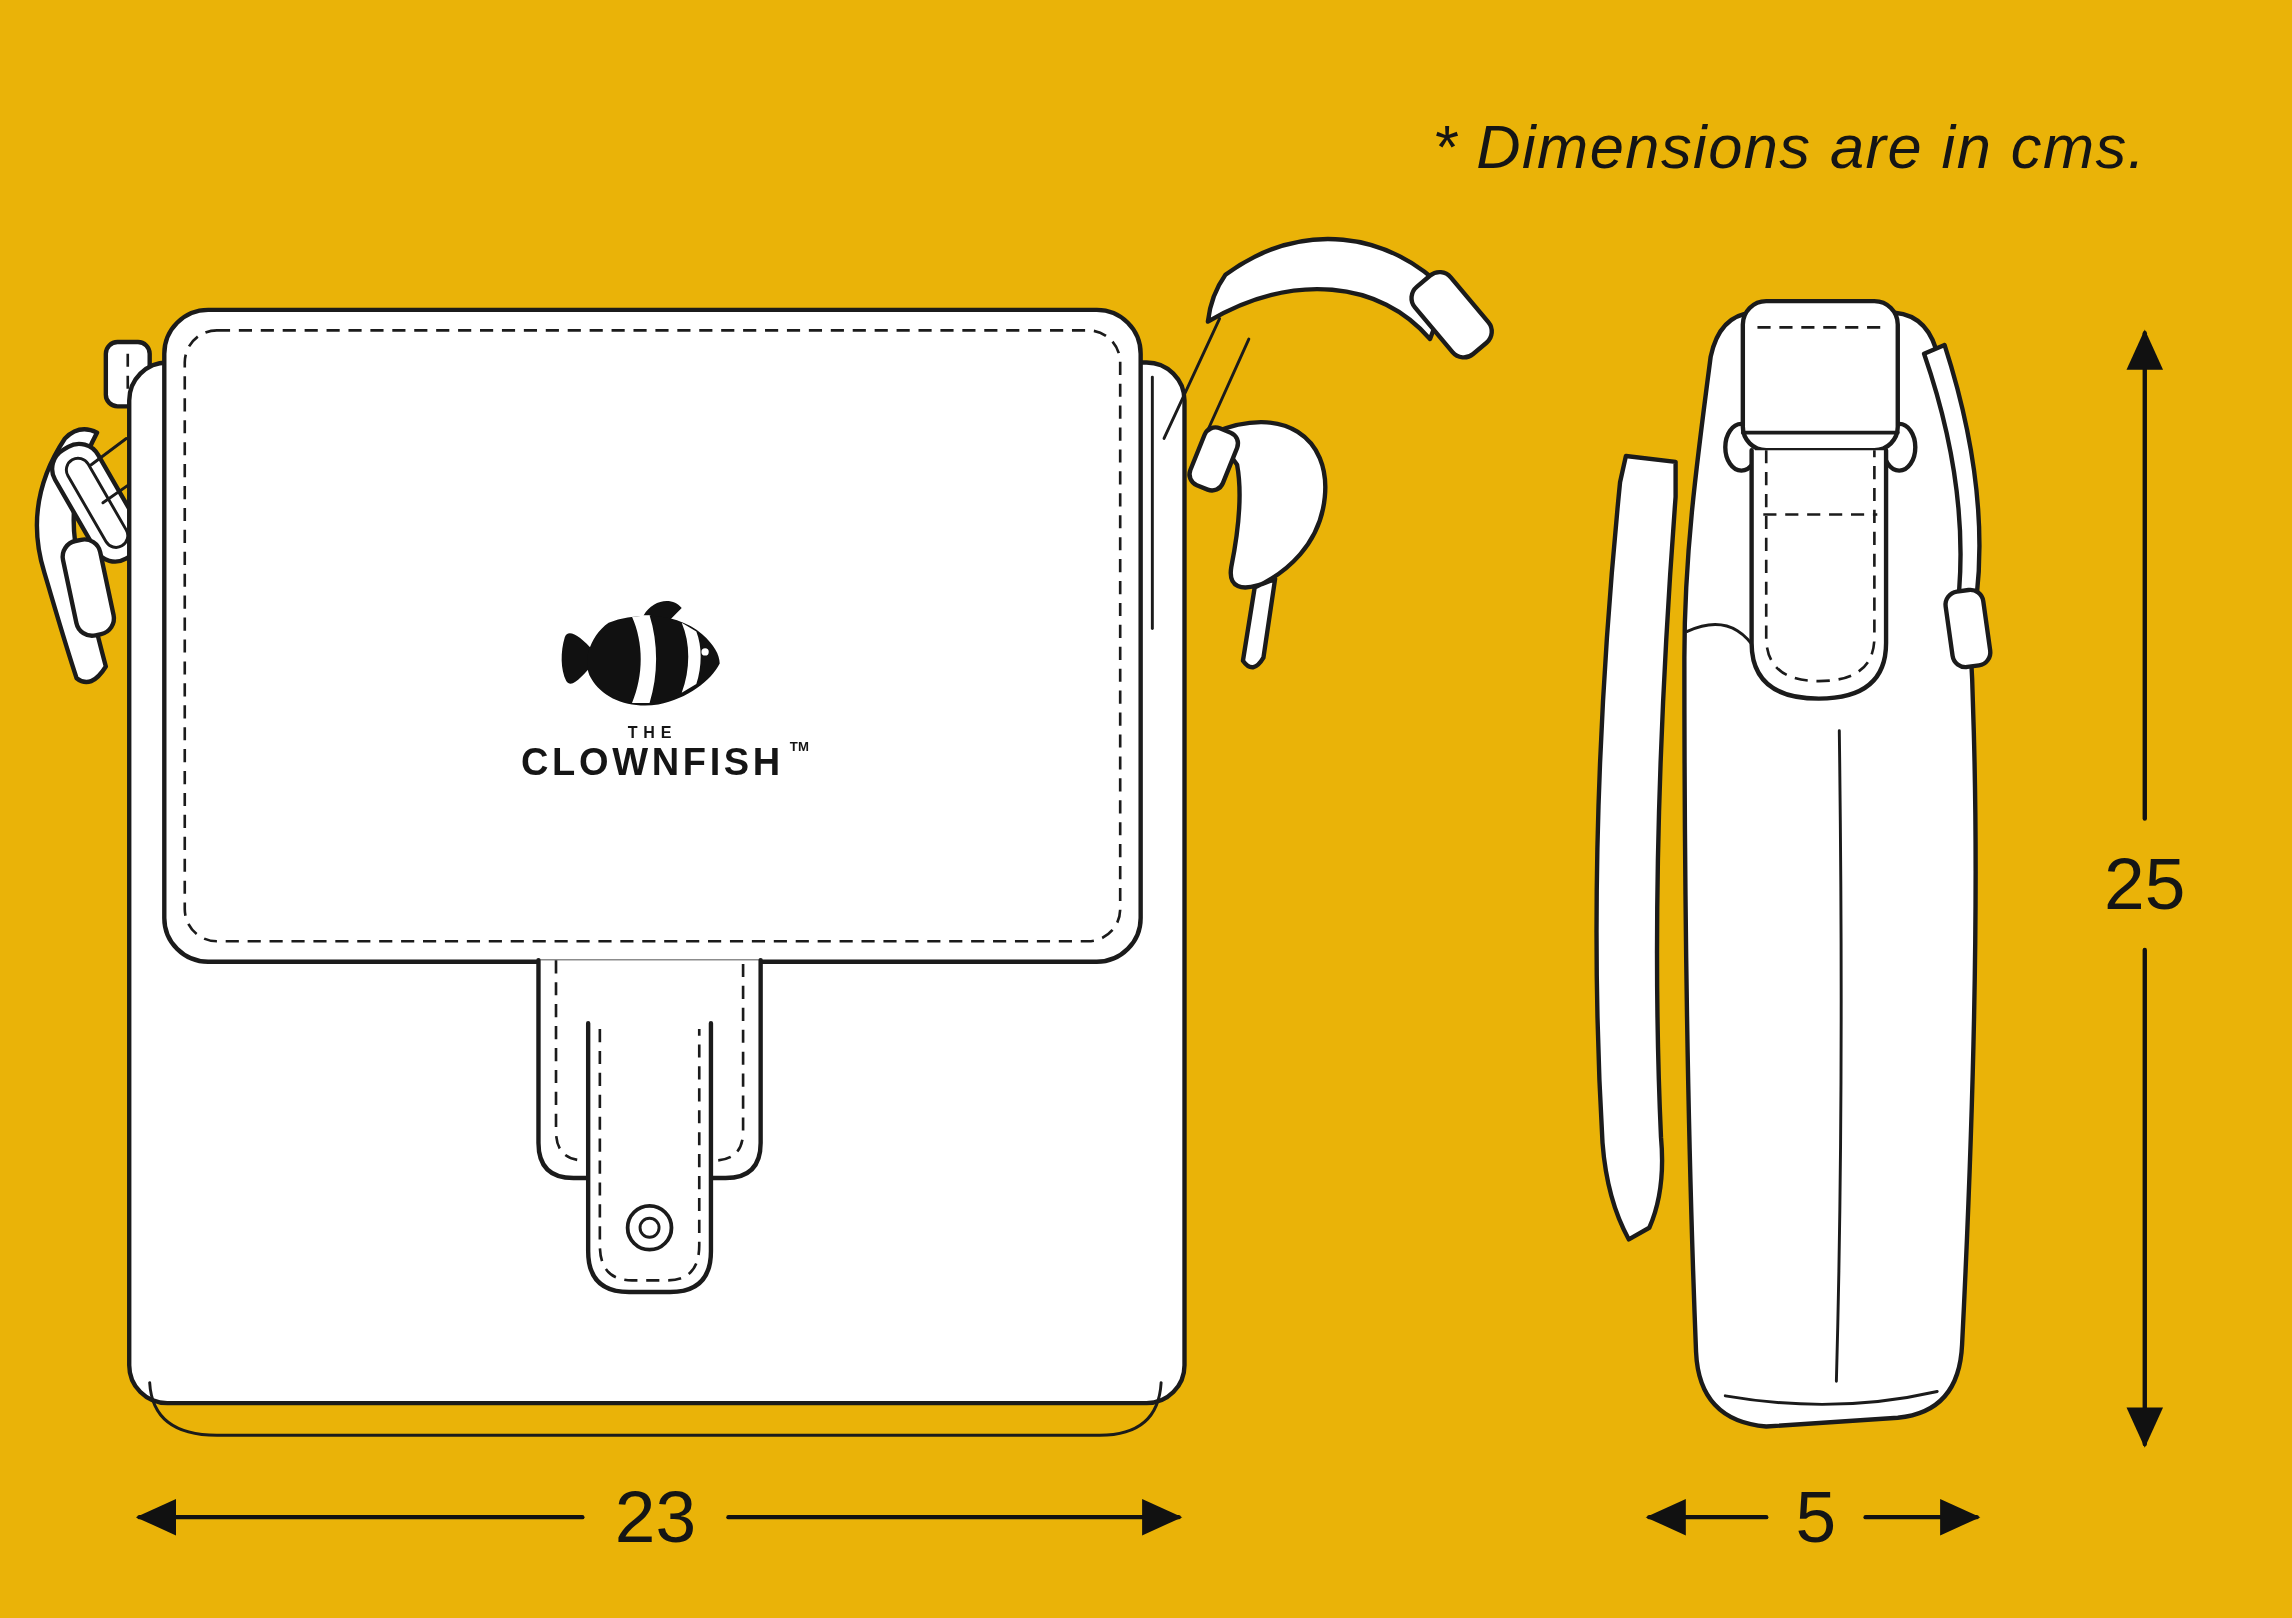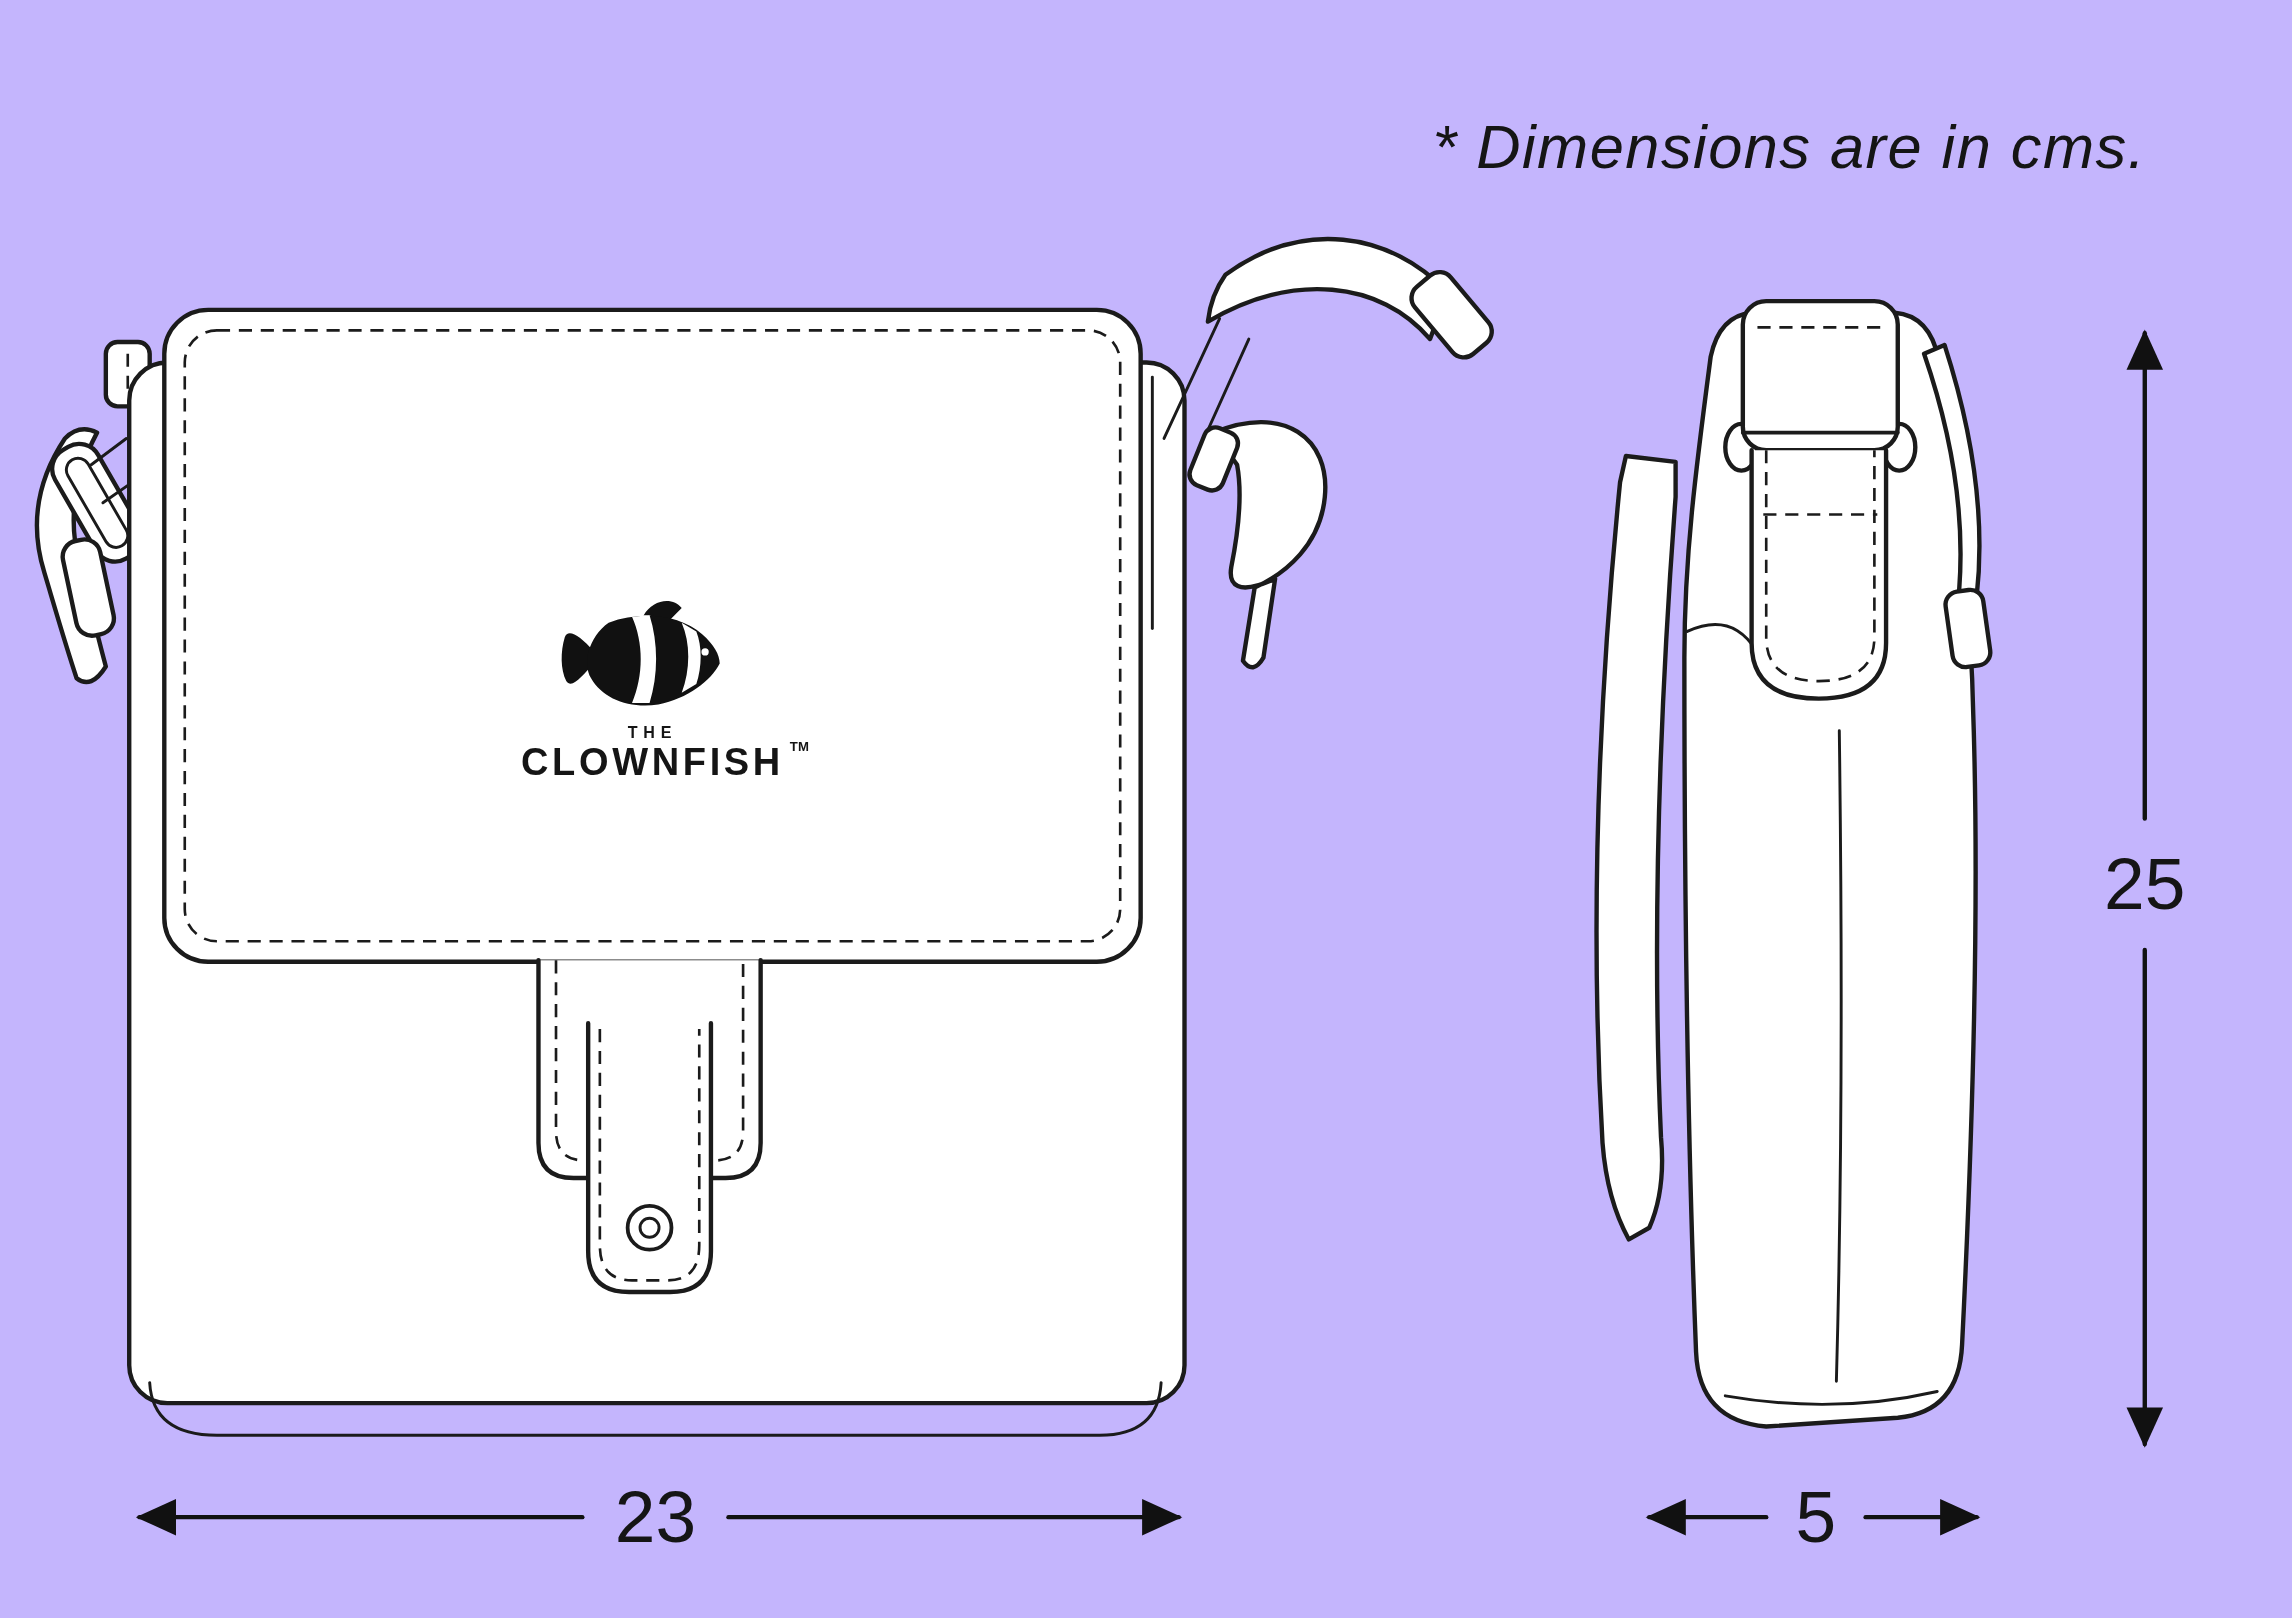--- a/index.html
+++ b/index.html
@@ -1,16 +1,16 @@
 <!DOCTYPE html>
 <html style="font-size:14.3px"><head>
 <meta charset="utf-8">
 <style>
   html,body{margin:0;padding:0;background:#ffffff;}
-  .canvas-wrap{width:2293px;height:1618px;background:#c4b5fd;overflow:hidden;}
+  .canvas-wrap{width:2293px;height:1618px;background:#eab308;overflow:hidden;}
   svg{display:block;}
   text{font-family:"Liberation Sans","DejaVu Sans",sans-serif;fill:#151515;}
   .outline{fill:#ffffff;stroke:#1b1b1b;stroke-width:3;stroke-linejoin:round;stroke-linecap:round;}
   .line{fill:none;stroke:#1b1b1b;stroke-width:2.6;stroke-linejoin:round;stroke-linecap:round;}
   .thin{fill:none;stroke:#1b1b1b;stroke-width:2;stroke-linejoin:round;stroke-linecap:round;}
   .stitch{fill:none;stroke:#1b1b1b;stroke-width:1.8;stroke-dasharray:9 6;stroke-linecap:butt;}
   .ink{fill:#111111;stroke:none;}
   .dim-line{fill:none;stroke:#111111;stroke-width:3;stroke-linecap:round;}
   .dim-text{font-size:50px;}
   .note-text{font-size:42px;font-style:italic;letter-spacing:1px;}

